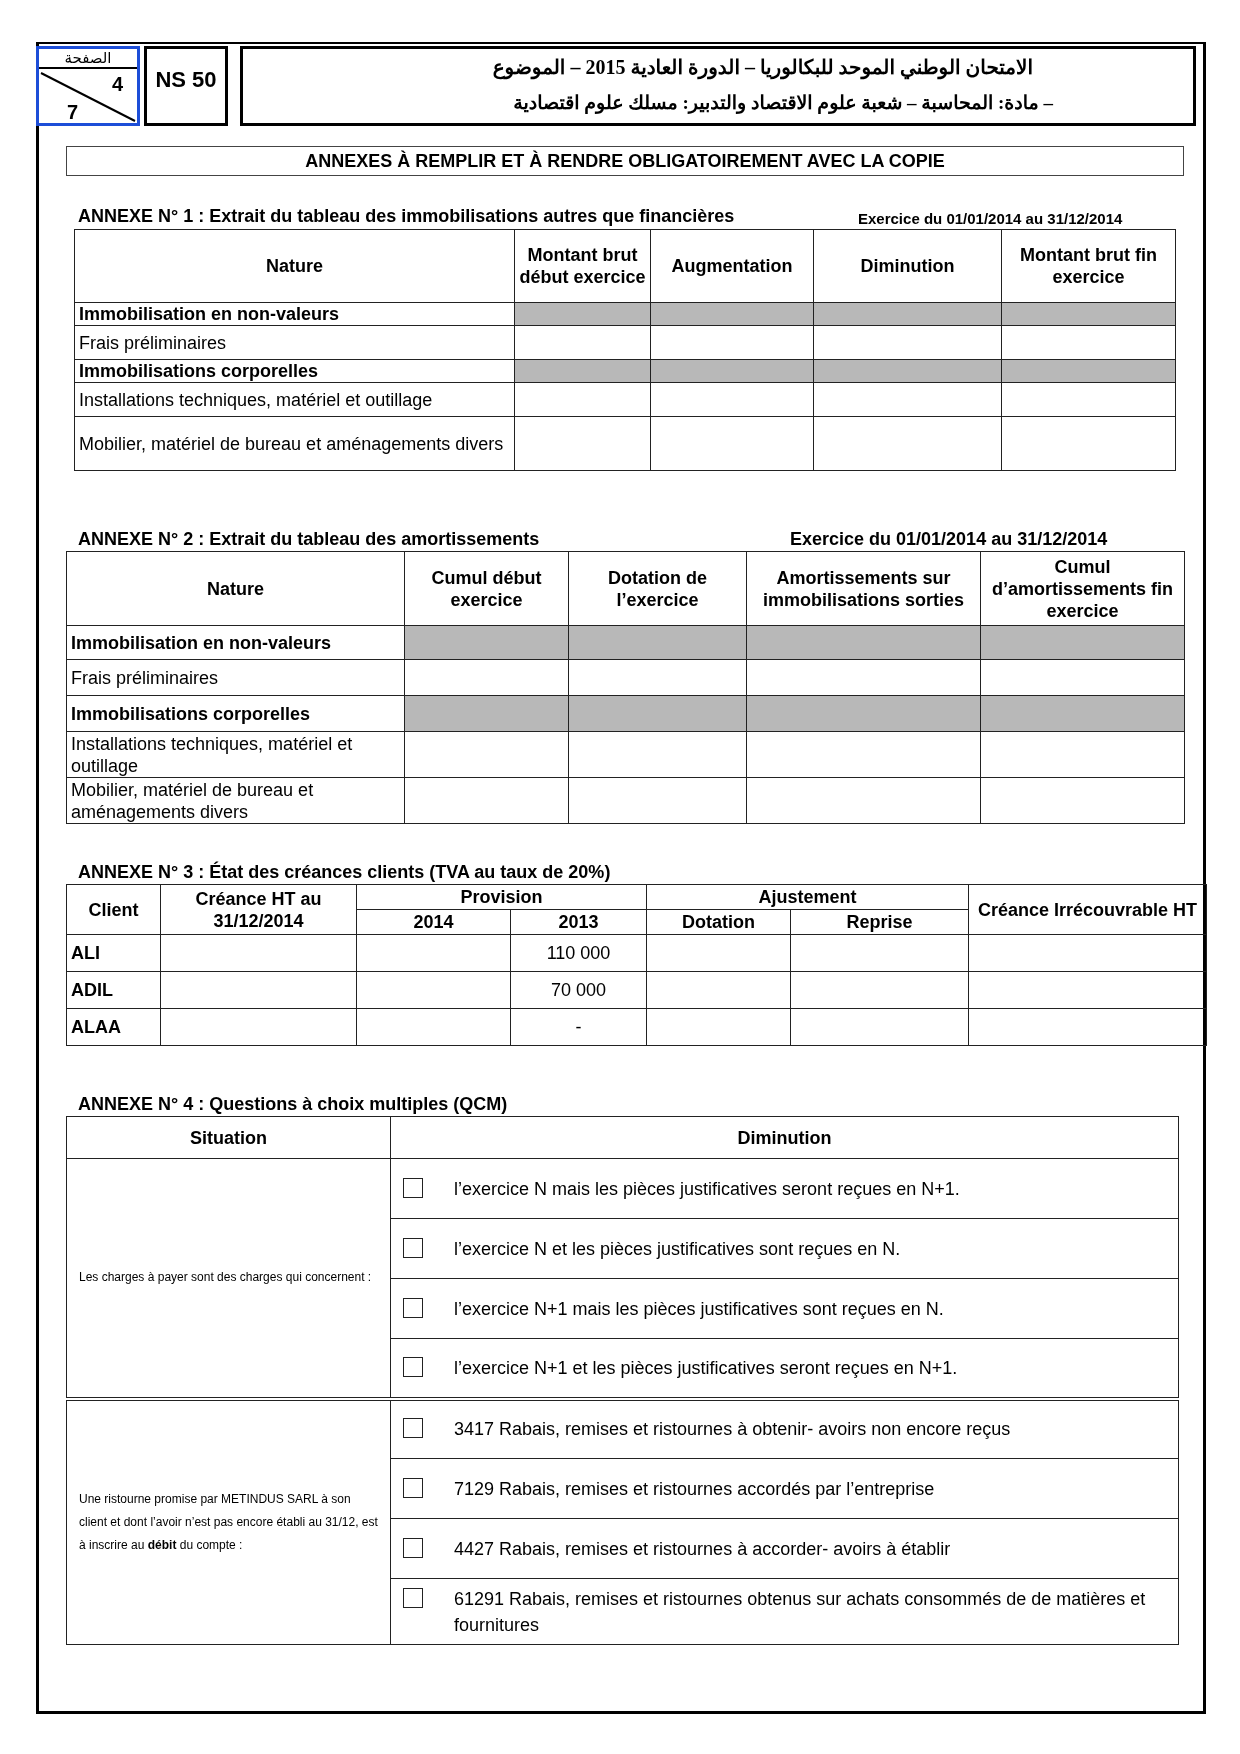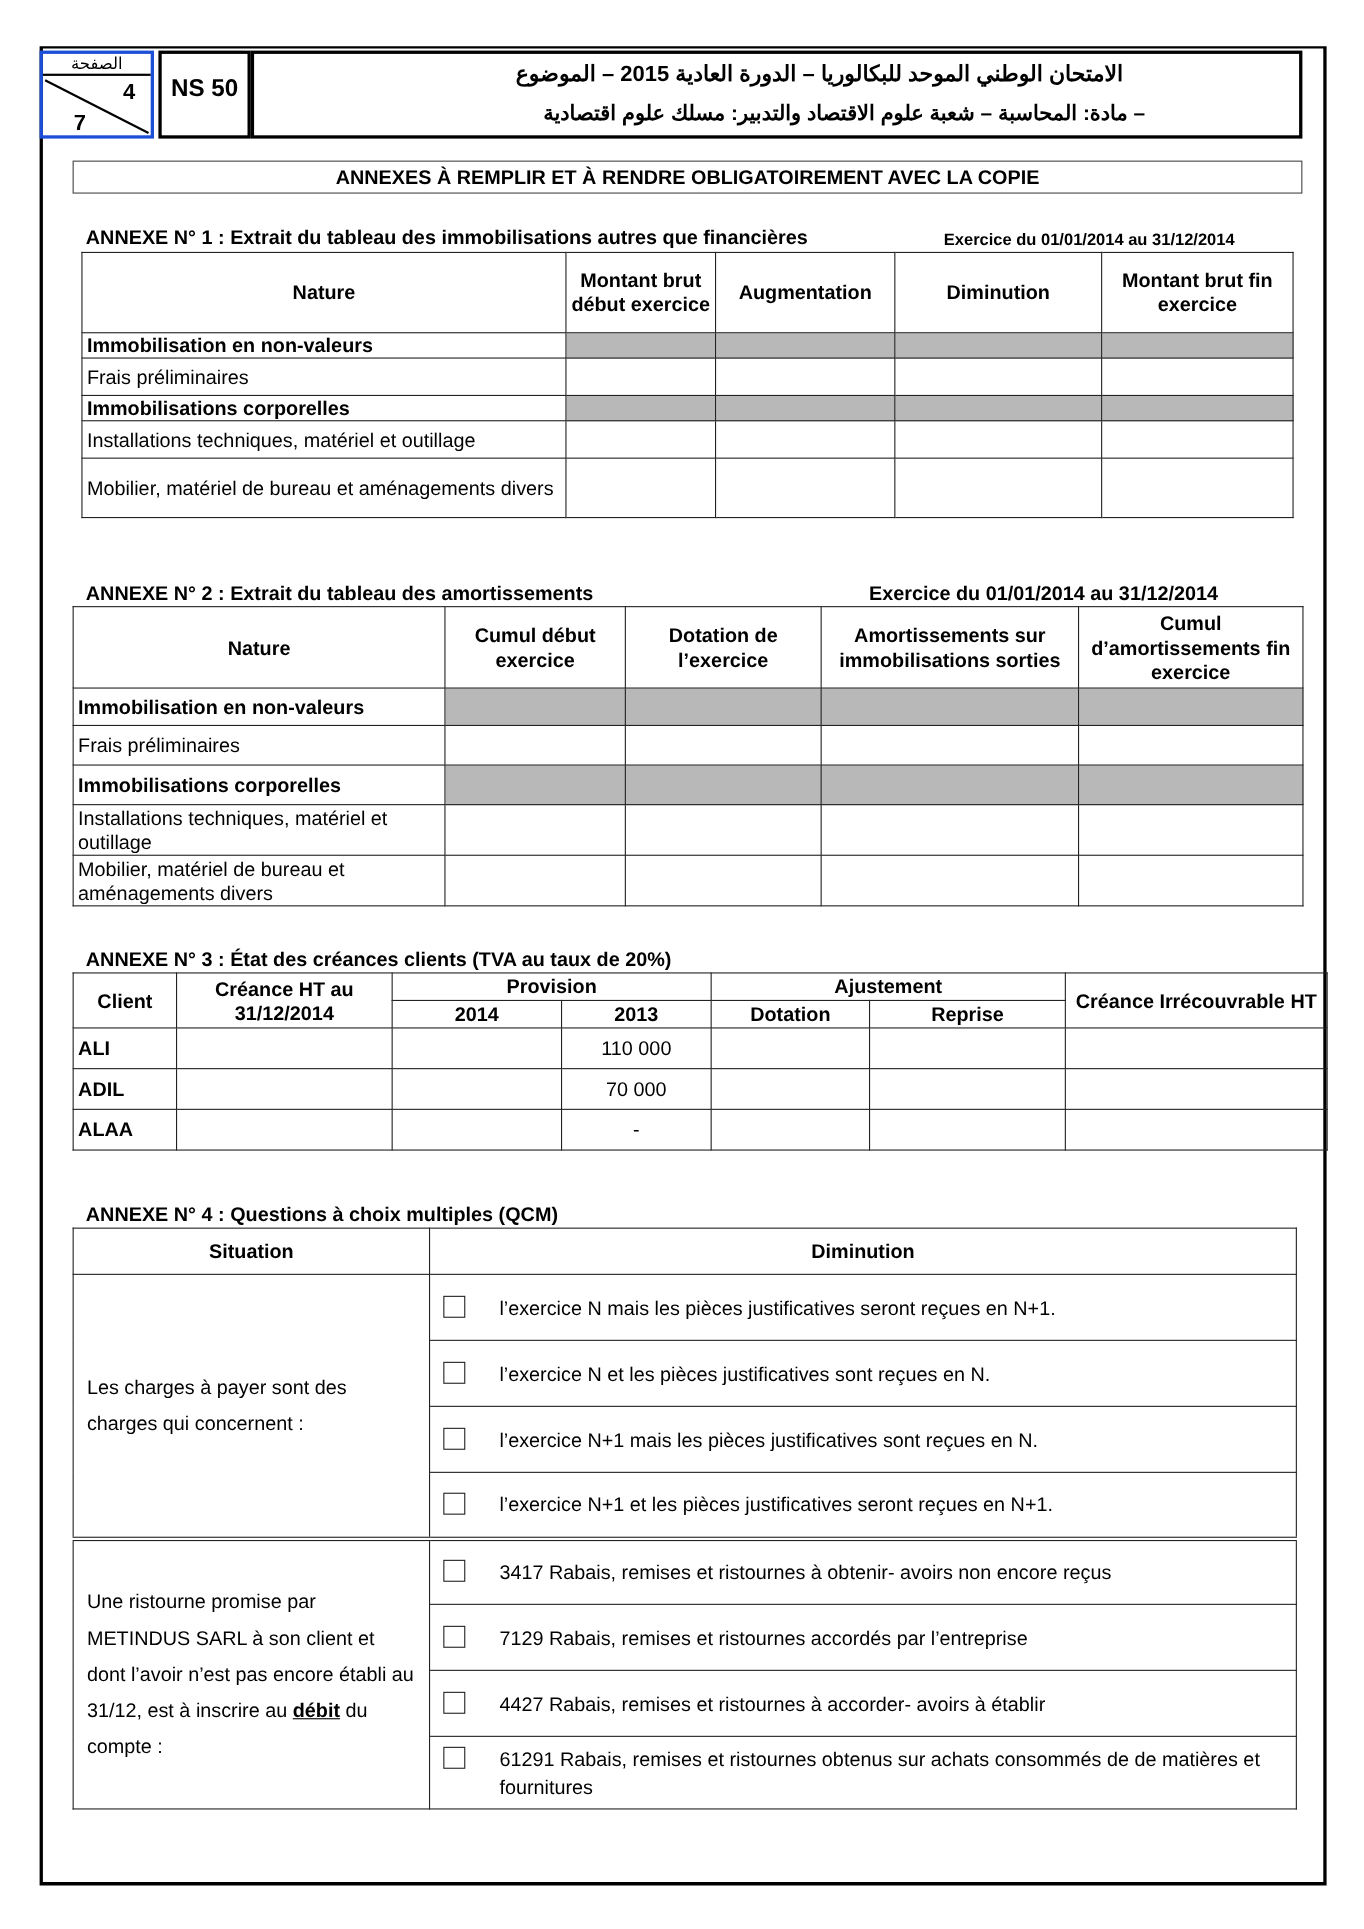--- a/index.html
+++ b/index.html
@@ -8,43 +8,43 @@
 
   .page-frame { position: absolute; left: 36px; top: 42px; width: 1170px; height: 1672px; border: 3px solid #000; border-top: 2px solid #000; }
 
   
   .hdr-page { position: absolute; left: 36px; top: 46px; width: 104px; height: 80px; border: 3px solid #1d4ed8; }
   .hdr-page .lbl { position: absolute; left: 0; right: 0; top: 0; height: 20px; border-bottom: 2px solid #000; text-align: center; font-size: 15px; line-height: 18px; font-family: "DejaVu Sans", sans-serif; }
   .hdr-page svg { position: absolute; left: 0; top: 20px; }
   .hdr-page .num-a { position: absolute; right: 14px; top: 24px; font-size: 20px; font-weight: bold; }
   .hdr-page .num-b { position: absolute; left: 28px; top: 52px; font-size: 20px; font-weight: bold; }
   .hdr-code { position: absolute; left: 144px; top: 46px; width: 84px; height: 80px; border: 3px solid #000; font-weight: bold; font-size: 22px; text-align: center; padding-top: 18px; }
-  .hdr-title { position: absolute; left: 228px; top: 46px; width: 956px; height: 80px; border: 3px solid #000; direction: rtl; font-family: Liberation Sans, sans-serif; }
+  .hdr-title { position: absolute; left: 240px; top: 46px; width: 956px; height: 80px; border: 3px solid #000; direction: rtl; font-family: Liberation Serif, serif; }
   .hdr-title .l1 { position: absolute; right: 160px; top: 6px; font-size: 20px; font-weight: bold; white-space: nowrap; }
   .hdr-title .l2 { position: absolute; right: 140px; top: 42px; font-size: 19px; font-weight: bold; white-space: nowrap; }
 
   .banner { position: absolute; left: 66px; top: 146px; width: 1118px; height: 30px; border: 1px solid #444; text-align: center; font-weight: bold; font-size: 18px; line-height: 28px; }
 
   .annex-title { position: absolute; font-weight: bold; font-size: 18px; white-space: nowrap; }
   .annex-sub { position: absolute; font-weight: bold; font-size: 15px; white-space: nowrap; }
 
   table { position: absolute; border-collapse: collapse; table-layout: fixed; }
   td, th { border: 1.5px solid #222; font-size: 18px; vertical-align: middle; padding: 0 4px; }
   th { font-weight: bold; text-align: center; line-height: 22px; }
   td.label { text-align: left; line-height: 22px; }
   td.bold { font-weight: bold; }
   td.gray { background: #b8b8b8; }
   td.num { text-align: center; }
 
   .qcm td { padding: 0 12px; }
   .opt { display: flex; align-items: flex-start; gap: 31px; line-height: 26px; font-size: 18px; }
   .box { flex: 0 0 auto; width: 20px; height: 20px; border: 1.5px solid #222; margin-top: 2px; }
   .double-top td { border-top: 4px double #222; }
-  .sit { line-height: 33px; font-size: 18px; }
-  .u { font-weight: bold; text-decoration: underline; }
+  .sit { line-height: 23px; font-size: 12px; }
+  .u { font-weight: bold; }
 </style>
 </head>
 <body>
 
 <div class="page-frame"></div>
 
 <div class="hdr-page">
   <div class="lbl">الصفحة</div>
   <svg width="98" height="54">
       <line x1="2" y1="4" x2="96" y2="52" stroke="#000" stroke-width="2"></line>

